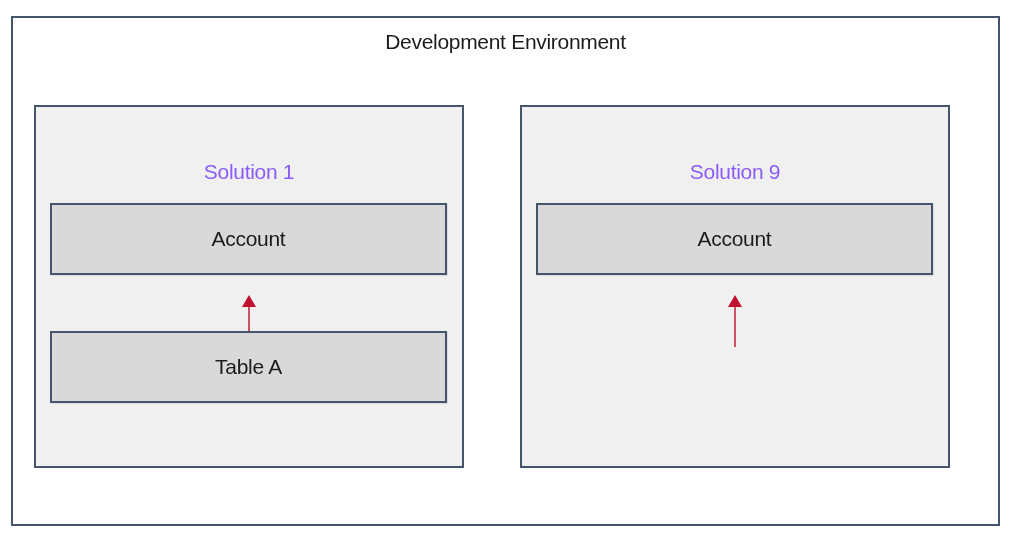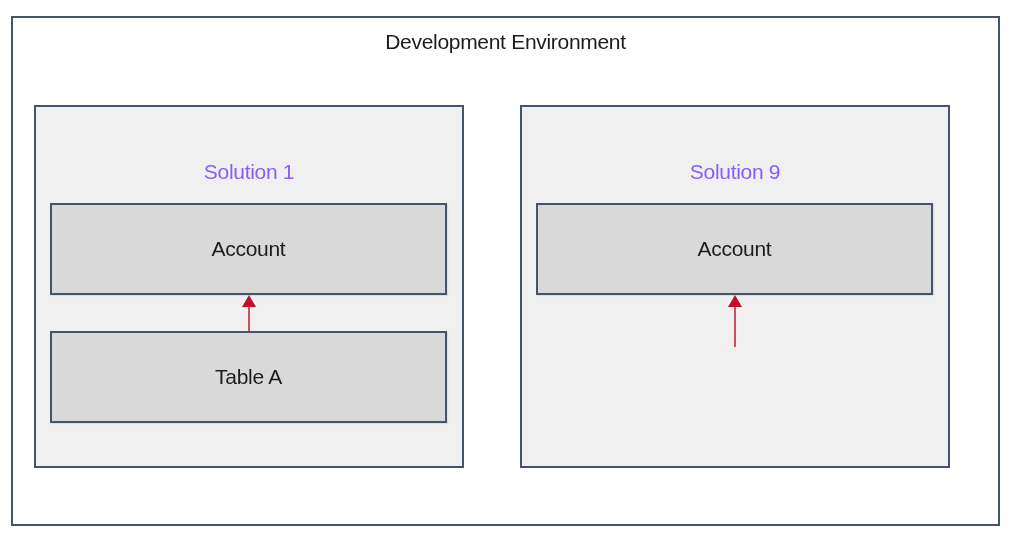--- a/index.html
+++ b/index.html
@@ -58,21 +58,21 @@
     font-size: 21px;
     font-weight: 500;
     letter-spacing: -0.3px;
     color: #8b5cf6;
     margin-top: 33px;
   }
   .node {
     position: absolute;
     left: 14px;
     width: 397px;
-    height: 92px;
+    height: 72px;
     border: 2px solid #44546a;
     background: #d9d9d9;
     box-sizing: border-box;
     display: flex;
     align-items: center;
     justify-content: center;
     font-size: 21px;
     font-weight: 500;
     letter-spacing: -0.3px;
     color: #1c1c1c;

